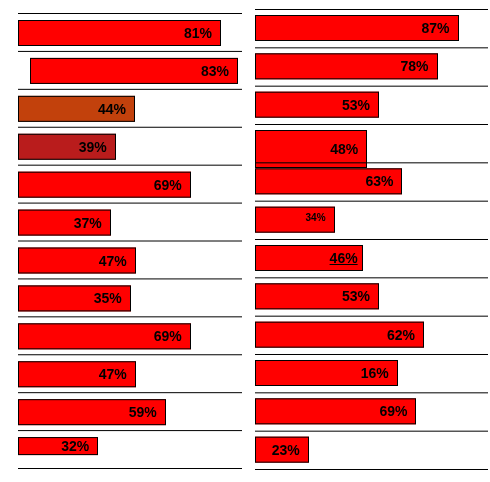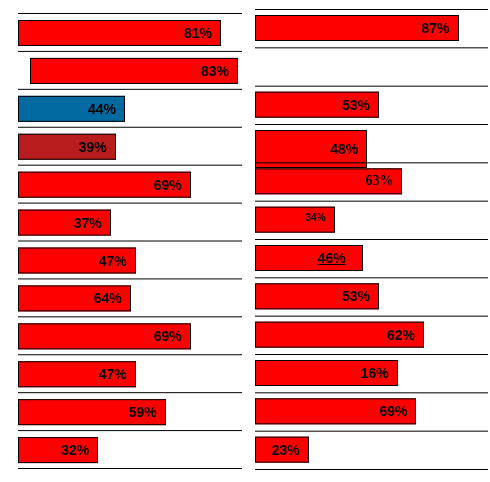--- a/index.html
+++ b/index.html
@@ -33,21 +33,21 @@
         </div>
       </div>
       <div class="sep" style="width: 224px; height: 1px; background: rgb(0, 0, 0); transform: translateY(50.917px);"></div>
       <div class="bar-wrap" style="transform: translateY(57.917px); padding-left: 12px;">
         <div class="bar" style="width: 207.91px; height: 26px; background: rgb(255, 0, 0); border-width: 1px; border-color: rgb(0, 0, 0);">
           <div class="lbl" style="right: 8px; font-size: 14px; margin-top: -7px; color: rgb(0, 0, 0);">83%</div>
         </div>
       </div>
       <div class="sep" style="width: 224px; height: 1px; background: rgb(0, 0, 0); transform: translateY(88.834px);"></div>
       <div class="bar-wrap" style="transform: translateY(95.834px);">
-        <div class="bar" style="width: 107px; height: 26px; background: #0369a1; border-width: 1px; border-color: rgb(0, 0, 0);">
+        <div class="bar" style="width: 117px; height: 26px; background: #c2410c; border-width: 1px; border-color: rgb(0, 0, 0);">
           <div class="lbl" style="right: 8px; font-size: 14px; margin-top: -7px; color: rgb(0, 0, 0);">44%</div>
         </div>
       </div>
       <div class="sep" style="width: 224px; height: 1px; background: rgb(0, 0, 0); transform: translateY(126.751px);"></div>
       <div class="bar-wrap" style="transform: translateY(133.751px);">
         <div class="bar" style="width: 97.69px; height: 26px; background: #b91c1c; border-width: 1px; border-color: rgb(0, 0, 0);">
           <div class="lbl" style="right: 8px; font-size: 14px; margin-top: -7px; color: rgb(0, 0, 0);">39%</div>
         </div>
       </div>
       <div class="sep" style="width: 224px; height: 1px; background: rgb(0, 0, 0); transform: translateY(164.668px);"></div>
@@ -64,21 +64,21 @@
       </div>
       <div class="sep" style="width: 224px; height: 1px; background: rgb(0, 0, 0); transform: translateY(240.502px);"></div>
       <div class="bar-wrap" style="transform: translateY(247.502px);">
         <div class="bar" style="width: 117.73px; height: 26px; background: rgb(255, 0, 0); border-width: 1px; border-color: rgb(0, 0, 0);">
           <div class="lbl" style="right: 8px; font-size: 14px; margin-top: -7px; color: rgb(0, 0, 0);">47%</div>
         </div>
       </div>
       <div class="sep" style="width: 224px; height: 1px; background: rgb(0, 0, 0); transform: translateY(278.419px);"></div>
       <div class="bar-wrap" style="transform: translateY(285.419px);">
         <div class="bar" style="width: 112.72px; height: 26px; background: rgb(255, 0, 0); border-width: 1px; border-color: rgb(0, 0, 0);">
-          <div class="lbl" style="right: 8px; font-size: 14px; margin-top: -7px; color: rgb(0, 0, 0);">64%</div>
+          <div class="lbl" style="right: 8px; font-size: 14px; margin-top: -7px; color: rgb(0, 0, 0);">35%</div>
         </div>
       </div>
       <div class="sep" style="width: 224px; height: 1px; background: rgb(0, 0, 0); transform: translateY(316.336px);"></div>
       <div class="bar-wrap" style="transform: translateY(323.336px);">
         <div class="bar" style="width: 172.84px; height: 26px; background: rgb(255, 0, 0); border-width: 1px; border-color: rgb(0, 0, 0);">
           <div class="lbl" style="right: 8px; font-size: 14px; margin-top: -7px; color: rgb(0, 0, 0);">69%</div>
         </div>
       </div>
       <div class="sep" style="width: 224px; height: 1px; background: rgb(0, 0, 0); transform: translateY(354.253px);"></div>
       <div class="bar-wrap" style="transform: translateY(361.253px);">
@@ -87,62 +87,67 @@
         </div>
       </div>
       <div class="sep" style="width: 224px; height: 1px; background: rgb(0, 0, 0); transform: translateY(392.17px);"></div>
       <div class="bar-wrap" style="transform: translateY(399.17px);">
         <div class="bar" style="width: 147.79px; height: 26px; background: rgb(255, 0, 0); border-width: 1px; border-color: rgb(0, 0, 0);">
           <div class="lbl" style="right: 8px; font-size: 14px; margin-top: -7px; color: rgb(0, 0, 0);">59%</div>
         </div>
       </div>
       <div class="sep" style="width: 224px; height: 1px; background: rgb(0, 0, 0); transform: translateY(430.087px);"></div>
       <div class="bar-wrap" style="transform: translateY(437.087px);">
-        <div class="bar" style="width: 80.16px; height: 26px; background: rgb(255, 0, 0); border-width: 1px; border-color: rgb(0, 0, 0);">
+        <div class="bar" style="width: 80.16px; height: 18px; background: rgb(255, 0, 0); border-width: 1px; border-color: rgb(0, 0, 0);">
           <div class="lbl" style="right: 8px; font-size: 14px; margin-top: -7px; color: rgb(0, 0, 0);">32%</div>
         </div>
       </div>
       <div class="sep" style="width: 224px; height: 1px; background: rgb(0, 0, 0); transform: translateY(468.004px);"></div>
     </div>
   <div class="panel" id="panel-1" style="left: 255px; width: 233px;">
       <div class="sep" style="width: 233px; height: 1px; background: rgb(0, 0, 0); transform: translateY(9px);"></div>
       <div class="bar-wrap" style="transform: translateY(15px);">
         <div class="bar" style="width: 203.58px; height: 26px; background: rgb(255, 0, 0); border-width: 1px; border-color: rgb(0, 0, 0);">
           <div class="lbl" style="right: 8px; font-size: 14px; margin-top: -7px; color: rgb(0, 0, 0);">87%</div>
         </div>
       </div>
       <div class="sep" style="width: 233px; height: 1px; background: rgb(0, 0, 0); transform: translateY(47.333px);"></div>
+      <div class="bar-wrap" style="transform: translateY(53.333px);">
+        <div class="bar" style="width: 182.52px; height: 26px; background: rgb(255, 0, 0); border-width: 1px; border-color: rgb(0, 0, 0);">
+          <div class="lbl" style="right: 8px; font-size: 14px; margin-top: -7px; color: rgb(0, 0, 0);">78%</div>
+        </div>
+      </div>
       <div class="sep" style="width: 233px; height: 1px; background: rgb(0, 0, 0); transform: translateY(85.666px);"></div>
       <div class="bar-wrap" style="transform: translateY(91.666px);">
         <div class="bar" style="width: 124.02px; height: 26px; background: rgb(255, 0, 0); border-width: 1px; border-color: rgb(0, 0, 0);">
           <div class="lbl" style="right: 8px; font-size: 14px; margin-top: -7px; color: rgb(0, 0, 0);">53%</div>
         </div>
       </div>
       <div class="sep" style="width: 233px; height: 1px; background: rgb(0, 0, 0); transform: translateY(123.999px);"></div>
       <div class="bar-wrap" style="transform: translateY(129.999px);">
         <div class="bar" style="width: 112.32px; height: 38px; background: rgb(255, 0, 0); border-width: 1px; border-color: rgb(0, 0, 0);">
           <div class="lbl" style="right: 8px; font-size: 14px; margin-top: -7px; color: rgb(0, 0, 0);">48%</div>
         </div>
       </div>
       <div class="sep" style="width: 233px; height: 1px; background: rgb(0, 0, 0); transform: translateY(162.332px);"></div>
       <div class="bar-wrap" style="transform: translateY(168.332px);">
-        <div class="bar" style="width: 147.42px; height: 26px; background: rgb(255, 0, 0); border-width: 1px; border-color: rgb(0, 0, 0); font-family: Liberation Serif, serif;">
+        <div class="bar" style="width: 147.42px; height: 26px; background: rgb(255, 0, 0); border-width: 1px; border-color: rgb(0, 0, 0);">
           <div class="lbl" style="right: 8px; font-size: 14px; margin-top: -7px; color: rgb(0, 0, 0);">63%</div>
         </div>
       </div>
       <div class="sep" style="width: 233px; height: 1px; background: rgb(0, 0, 0); transform: translateY(200.665px);"></div>
       <div class="bar-wrap" style="transform: translateY(206.665px);">
         <div class="bar" style="width: 79.56px; height: 26px; background: rgb(255, 0, 0); border-width: 1px; border-color: rgb(0, 0, 0);">
           <div class="lbl" style="right: 8px; font-size: 10px; margin-top: -7px; color: rgb(0, 0, 0);">34%</div>
         </div>
       </div>
       <div class="sep" style="width: 233px; height: 1px; background: rgb(0, 0, 0); transform: translateY(238.998px);"></div>
       <div class="bar-wrap" style="transform: translateY(244.998px);">
         <div class="bar" style="width: 107.64px; height: 26px; background: rgb(255, 0, 0); border-width: 1px; border-color: rgb(0, 0, 0);">
-          <div class="lbl" style="right: 16px; font-size: 14px; margin-top: -7px; color: rgb(0, 0, 0); text-decoration: underline;">46%</div>
+          <div class="lbl" style="right: 4px; font-size: 14px; margin-top: -7px; color: rgb(0, 0, 0); text-decoration: underline;">46%</div>
         </div>
       </div>
       <div class="sep" style="width: 233px; height: 1px; background: rgb(0, 0, 0); transform: translateY(277.331px);"></div>
       <div class="bar-wrap" style="transform: translateY(283.331px);">
         <div class="bar" style="width: 124.02px; height: 26px; background: rgb(255, 0, 0); border-width: 1px; border-color: rgb(0, 0, 0);">
           <div class="lbl" style="right: 8px; font-size: 14px; margin-top: -7px; color: rgb(0, 0, 0);">53%</div>
         </div>
       </div>
       <div class="sep" style="width: 233px; height: 1px; background: rgb(0, 0, 0); transform: translateY(315.664px);"></div>
       <div class="bar-wrap" style="transform: translateY(321.664px);">

